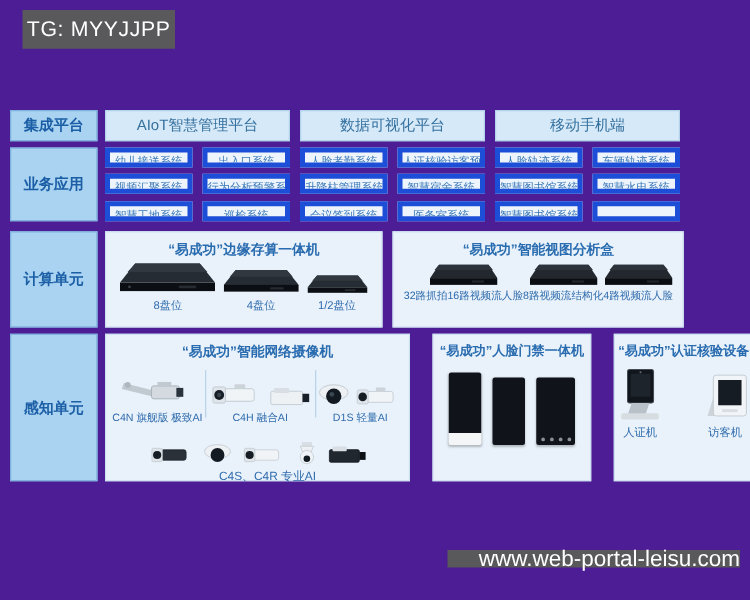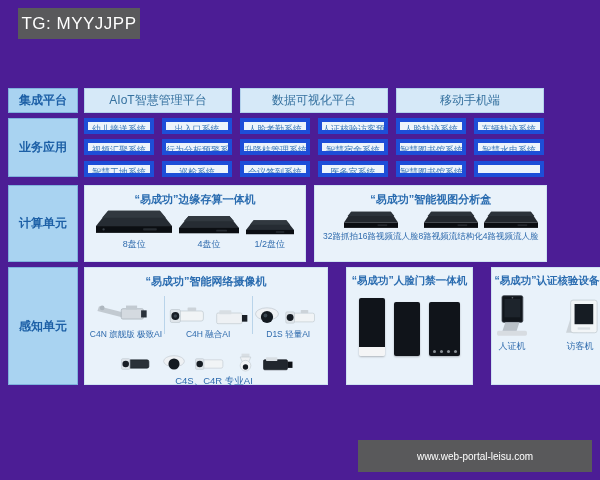--- a/index.html
+++ b/index.html
@@ -1,21 +1,21 @@
 <!DOCTYPE html>
 <html><head>
 <meta charset="utf-8">
 <style>
   * { margin:0; padding:0; box-sizing:border-box; }
   html,body { width:600px; height:480px; background:#ffffff; font-family:"Liberation Sans", sans-serif; }
   #canvas { position:relative; width:600px; height:480px; background:#4c1d95; overflow:hidden; }
 
   .dark-bar { position:absolute; background:#59595b; color:#fff; display:flex; align-items:center; justify-content:center; }
   #tg-badge { left:18px; top:8px; width:122px; height:31px; font-size:17px; letter-spacing:0.5px; }
-  #url-bar  { left:358px; top:440px; width:234px; height:32px; font-size:10px; }
+  #url-bar  { left:358px; top:440px; width:234px; height:14px; font-size:18px;justify-content:flex-end; }
 
   #diagram { position:absolute; left:8px; top:88px; width:536px; }
   .layer-row { display:flex; gap:6px; }
   .layer-label { flex:0 0 70px; background:#a9d3f1; border:1px solid #7fb2dd; color:#1c5fa6;
                  font-weight:bold; font-size:12px; display:flex; align-items:center; justify-content:center; }
   .layer-content { flex:1; min-width:0; }
 
   
   #row-integration { height:25px; margin-bottom:5px; }
   .platform-strip { display:flex; gap:8px; }

